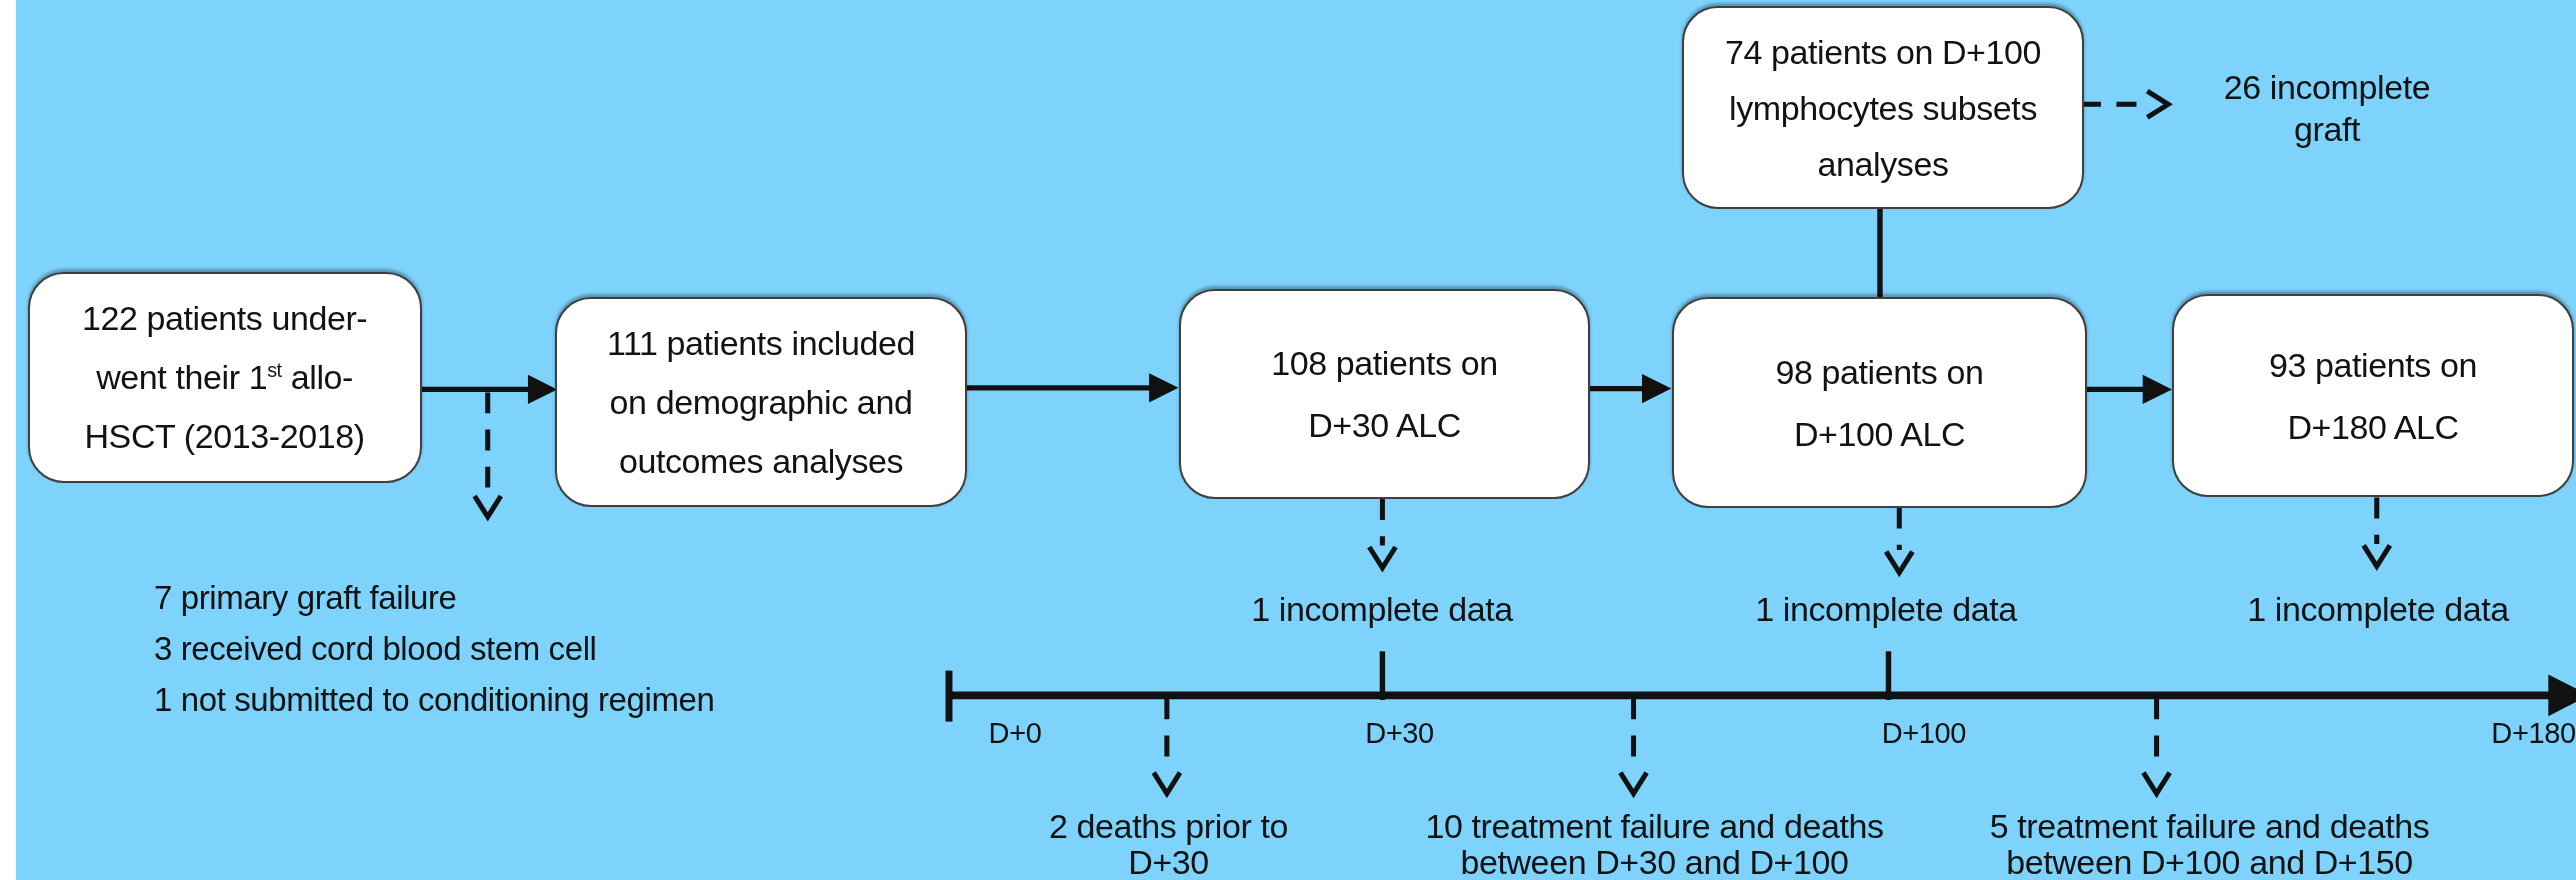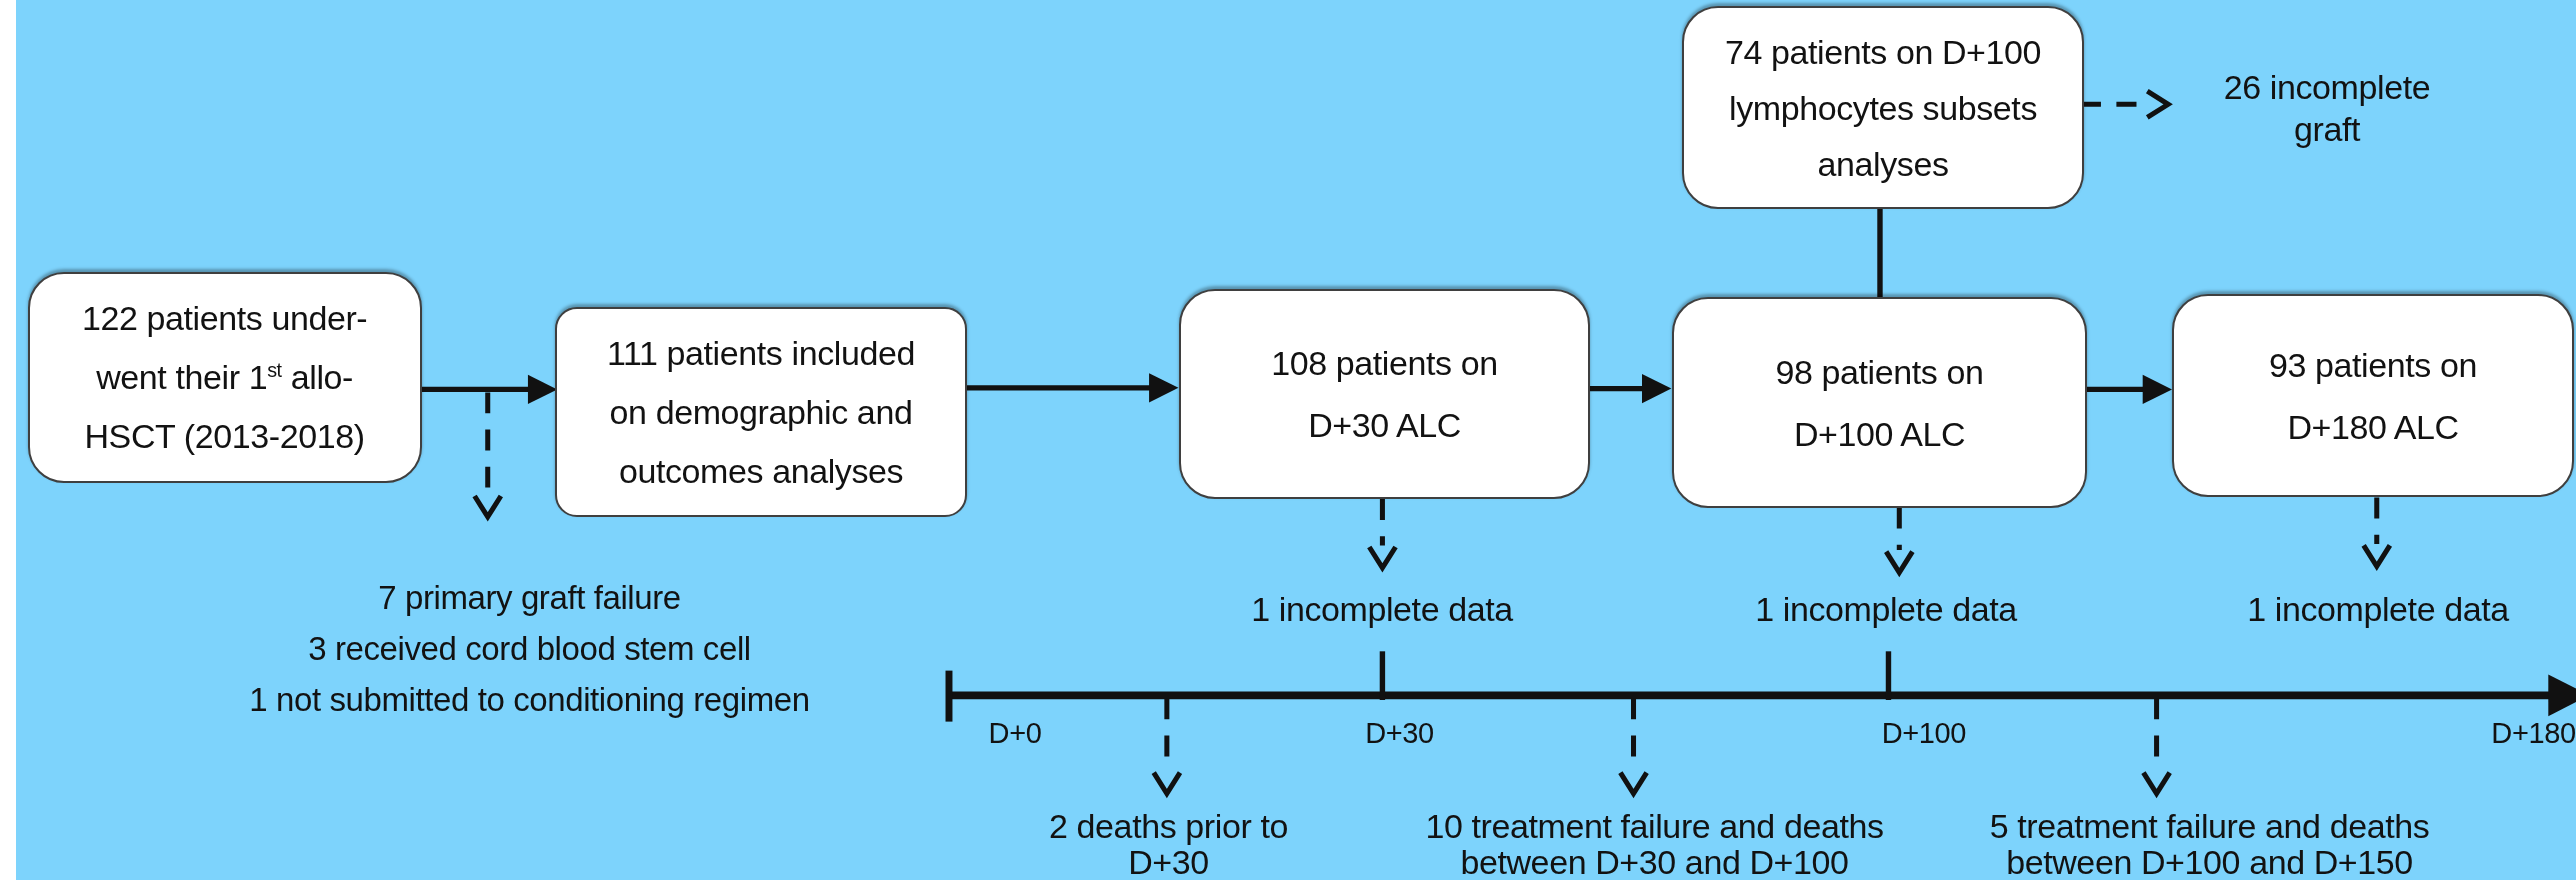--- a/index.html
+++ b/index.html
@@ -70,21 +70,21 @@
     <span class="ln">lymphocytes subsets</span>
     <span class="ln">analyses</span>
   </div>
 
   <div class="node lh76" style="left:11.6px;top:272px;width:390px;height:207px;">
     <span class="ln">122 patients under-</span>
     <span class="ln"><span>went their 1</span><sup>st</sup><span> allo-</span></span>
     <span class="ln">HSCT (2013-2018)</span>
   </div>
 
-  <div class="node lh76" style="left:539px;top:307px;width:408px;height:206px;border-radius:22px;">
+  <div class="node lh76" style="left:539px;top:297px;width:408px;height:206px;">
     <span class="ln">111 patients included</span>
     <span class="ln">on demographic and</span>
     <span class="ln">outcomes analyses</span>
   </div>
 
   <div class="node lh80" style="left:1163px;top:289px;width:407px;height:206px;">
     <span class="ln">108 patients on</span>
     <span class="ln">D+30 ALC</span>
   </div>
 
@@ -96,21 +96,21 @@
   <div class="node lh80" style="left:2156px;top:294px;width:398px;height:199px;">
     <span class="ln">93 patients on</span>
     <span class="ln">D+180 ALC</span>
   </div>
 
   <div class="lbl" style="left:2164px;top:66px;width:294px;line-height:42px;">
     <span class="ln">26 incomplete</span>
     <span class="ln">graft</span>
   </div>
 
-  <div class="lbl" style="left:158px;top:572px;width:711px;line-height:51px;text-align:center;font-size:33px;">
+  <div class="lbl" style="left:138px;top:572px;width:711px;line-height:51px;text-align:left;font-size:33px;">
     <span class="ln">7 primary graft failure</span>
     <span class="ln">3 received cord blood stem cell</span>
     <span class="ln">1 not submitted to conditioning regimen</span>
   </div>
 
   <div class="lbl" style="left:1173px;top:590px;width:386px;">1 incomplete data</div>
   <div class="lbl" style="left:1677px;top:590px;width:386px;">1 incomplete data</div>
   <div class="lbl" style="left:2169px;top:590px;width:386px;">1 incomplete data</div>
 
   <div class="tl-lbl" style="left:937px;top:717px;width:124px;text-align:center;">D+0</div>

